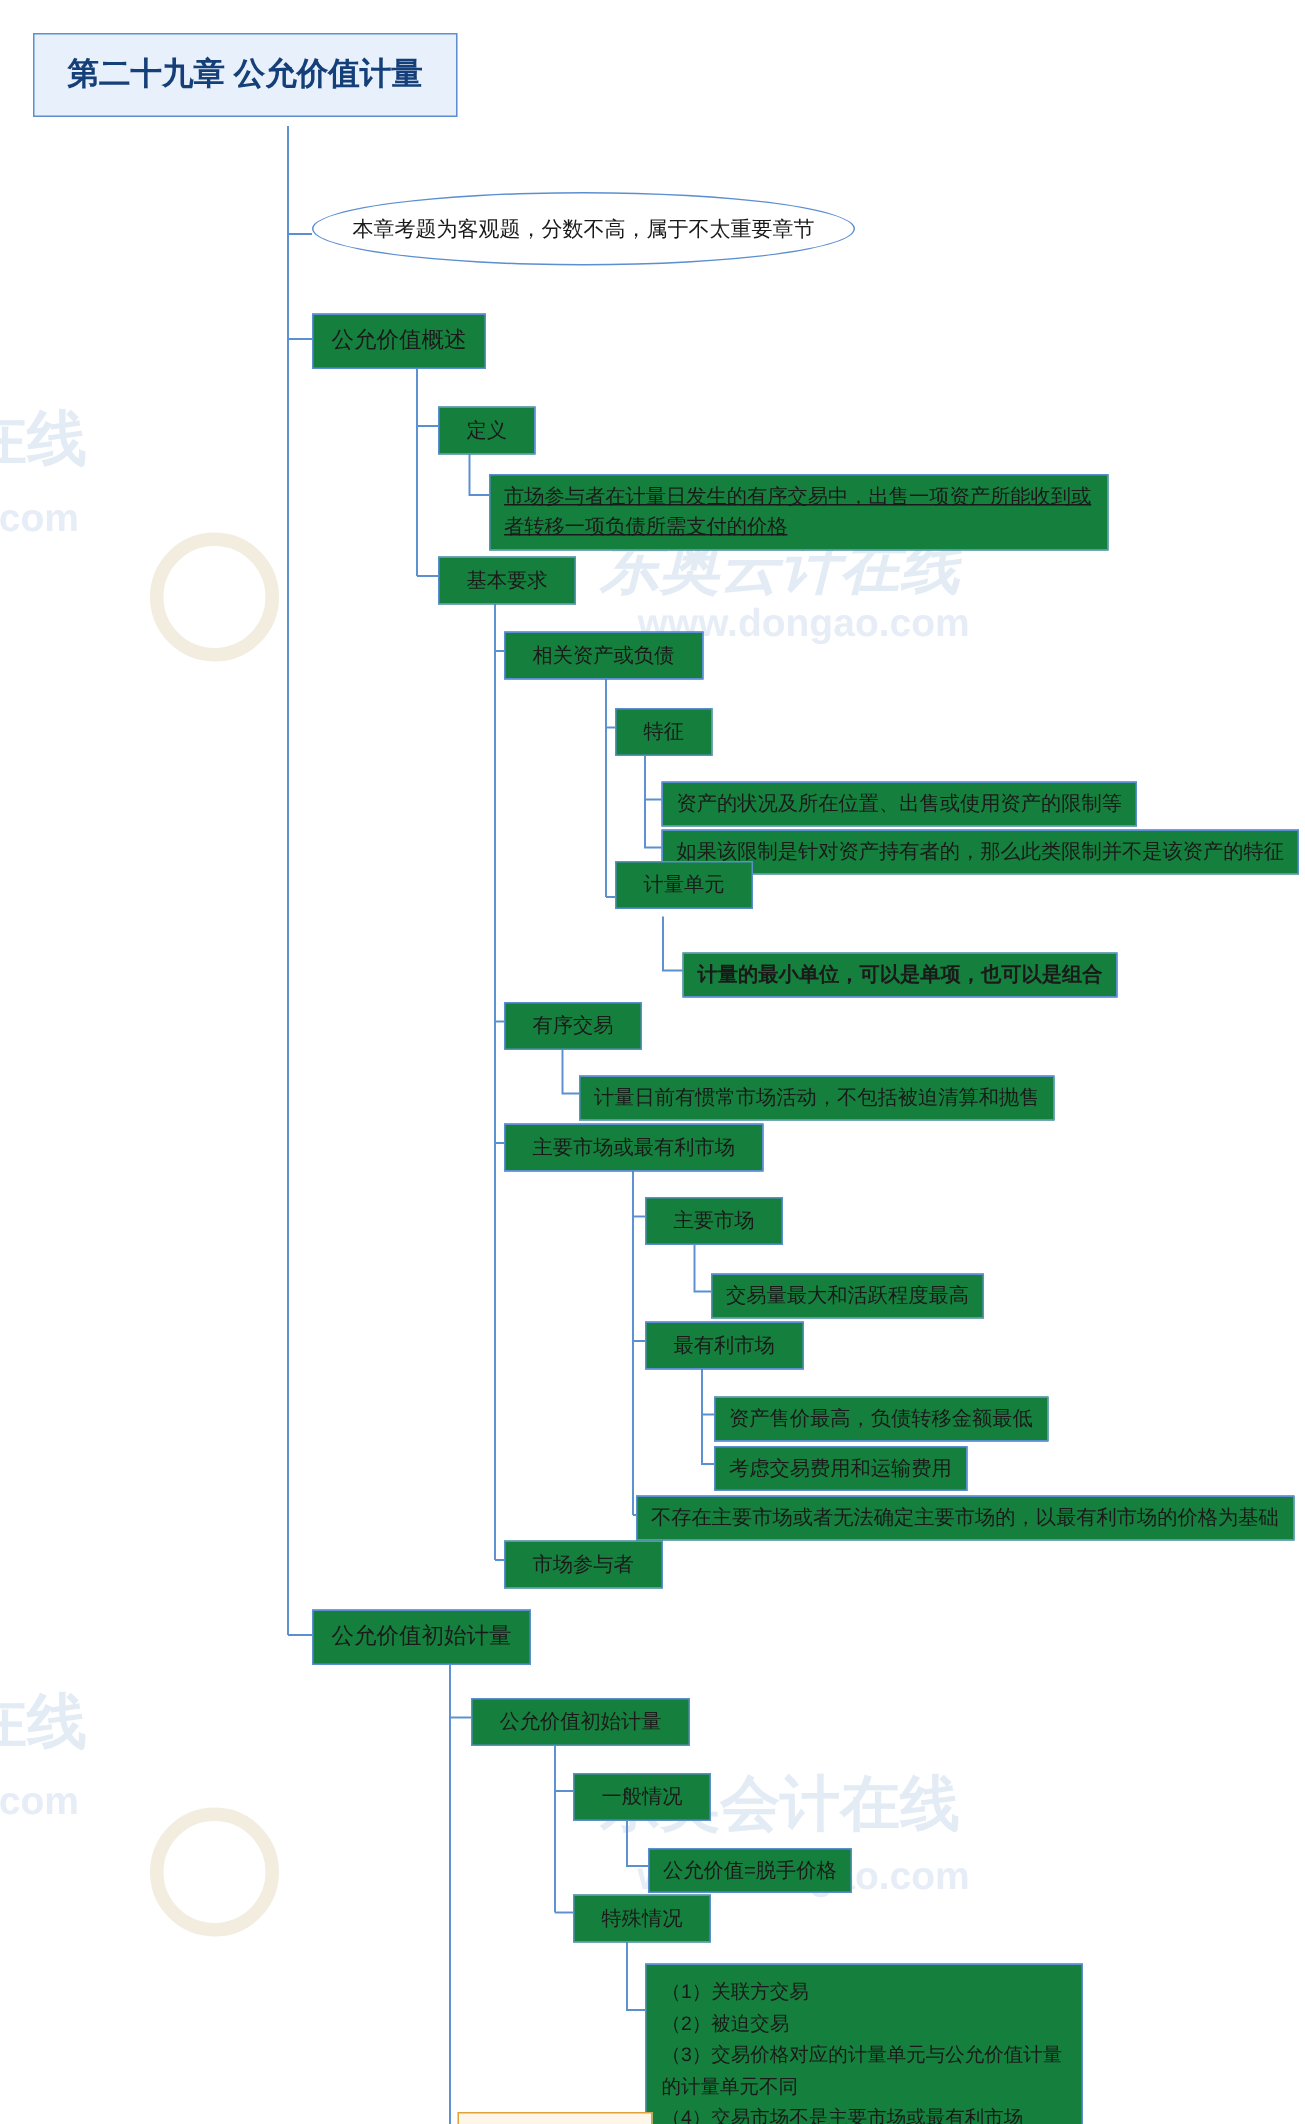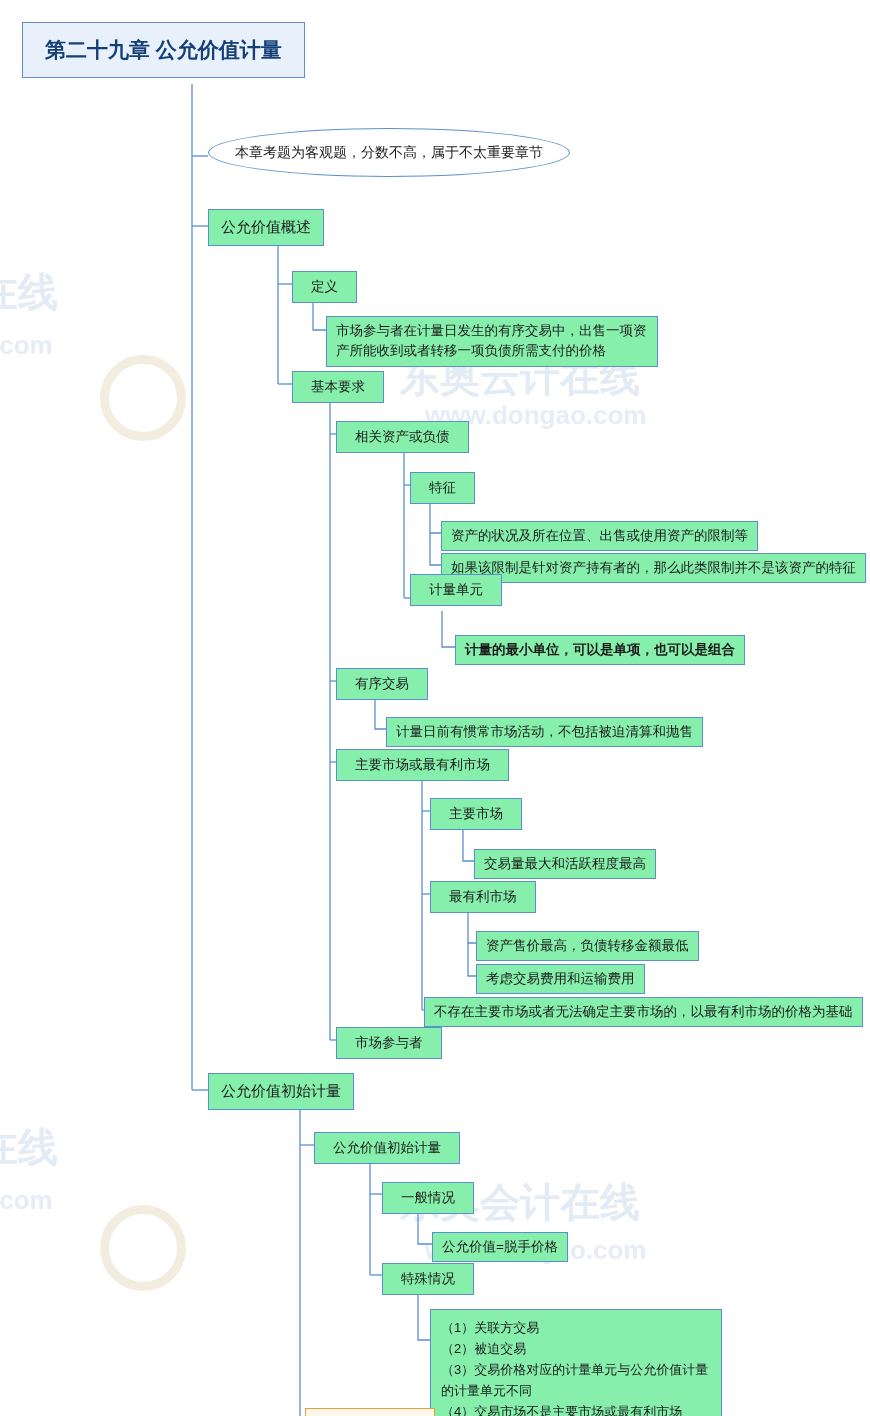--- a/index.html
+++ b/index.html
@@ -35,21 +35,21 @@
   .wm.big { font-size: 40px; color: #e3ebf5; }
   .wm.mid { font-size: 26px; color: #e6edf7; }
   .wm.ring {
     border: 9px solid #f3ede0;
     border-radius: 50%;
     width: 86px; height: 86px;
   }
   .node {
     position: absolute;
     border: 1px solid #5b8fd0;
-    background: #86efac;
+    background: #15803d;
     color: #1a1a1a;
     font-size: 13.5px;
     line-height: 1.5;
     padding: 4px 9px;
     white-space: nowrap;
   }
   .node.wrap { white-space: normal; }
   .node.title {
     font-size: 21px;
     font-weight: bold;
@@ -85,21 +85,21 @@
   }
 </style>
 </head>
 <body>
 
 <div id="canvas">
 
   <div class="wm big" style="left:-22px; top:265px; transform:rotate(0deg);">在线</div>
   <div class="wm mid" style="left:-8px; top:330px;">.com</div>
   <div class="wm ring" style="left:100px; top:355px;"></div>
-  <div class="wm big" style="left:400px; top:350px;">东奥云计在线</div>
+  <div class="wm big" style="left:400px; top:350px;font-style:italic;">东奥云计在线</div>
   <div class="wm mid" style="left:425px; top:400px;">www.dongao.com</div>
   <div class="wm big" style="left:-22px; top:1120px;">在线</div>
   <div class="wm mid" style="left:-8px; top:1185px;">.com</div>
   <div class="wm ring" style="left:100px; top:1205px;"></div>
   <div class="wm big" style="left:400px; top:1175px;">东奥会计在线</div>
   <div class="wm mid" style="left:425px; top:1235px;">www.dongao.com</div>
 
   <svg id="connectors" viewBox="0 0 870 1416">
     <g fill="none" stroke="#5b8fd0" stroke-width="1.3">
 
@@ -157,21 +157,21 @@
   </svg>
 
   <div class="node title" style="left:22px; top:22px;">第二十九章  公允价值计量</div>
 
   <div class="node ellipse" style="left:208px; top:128px;">本章考题为客观题，分数不高，属于不太重要章节</div>
 
   <div class="node lvl1" style="left:208px; top:209px;">公允价值概述</div>
 
   <div class="node lvl2" style="left:292px; top:271px;">定义</div>
 
-  <div class="node wrap" style="left:326px; top:316px; width:332px;">市场参与者在计量日发生的有序交易中，出售一项资产所能收到或者转移一项负债所需支付的价格</div>
+  <div class="node wrap" style="left:326px; top:316px; width:413px;text-decoration:underline;">市场参与者在计量日发生的有序交易中，出售一项资产所能收到或者转移一项负债所需支付的价格</div>
 
   <div class="node lvl2" style="left:292px; top:371px;">基本要求</div>
 
   <div class="node lvl2" style="left:336px; top:421px;">相关资产或负债</div>
 
   <div class="node lvl2" style="left:410px; top:472px;">特征</div>
 
   <div class="node" style="left:441px; top:521px;">资产的状况及所在位置、出售或使用资产的限制等</div>
 
   <div class="node" style="left:441px; top:553px;">如果该限制是针对资产持有者的，那么此类限制并不是该资产的特征</div>

